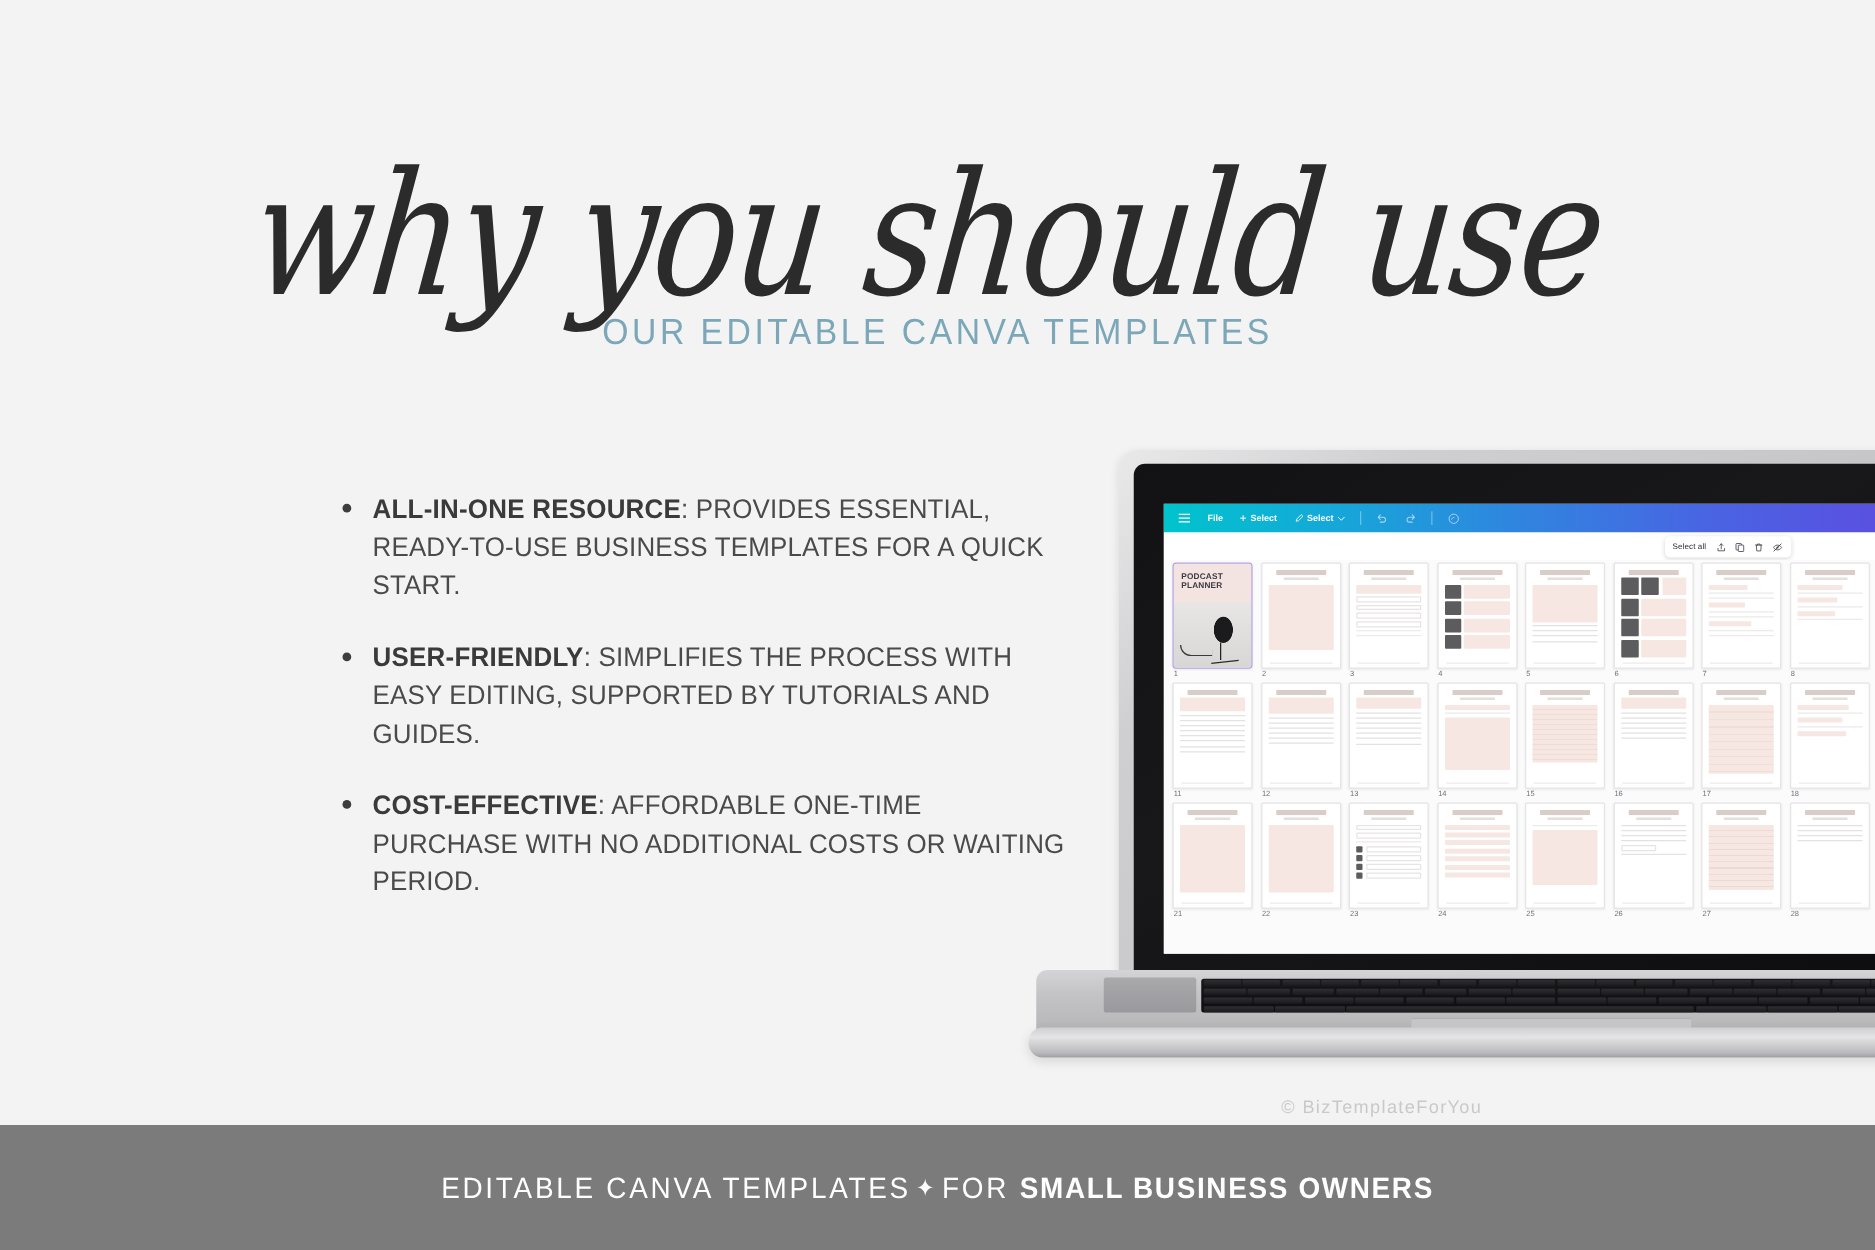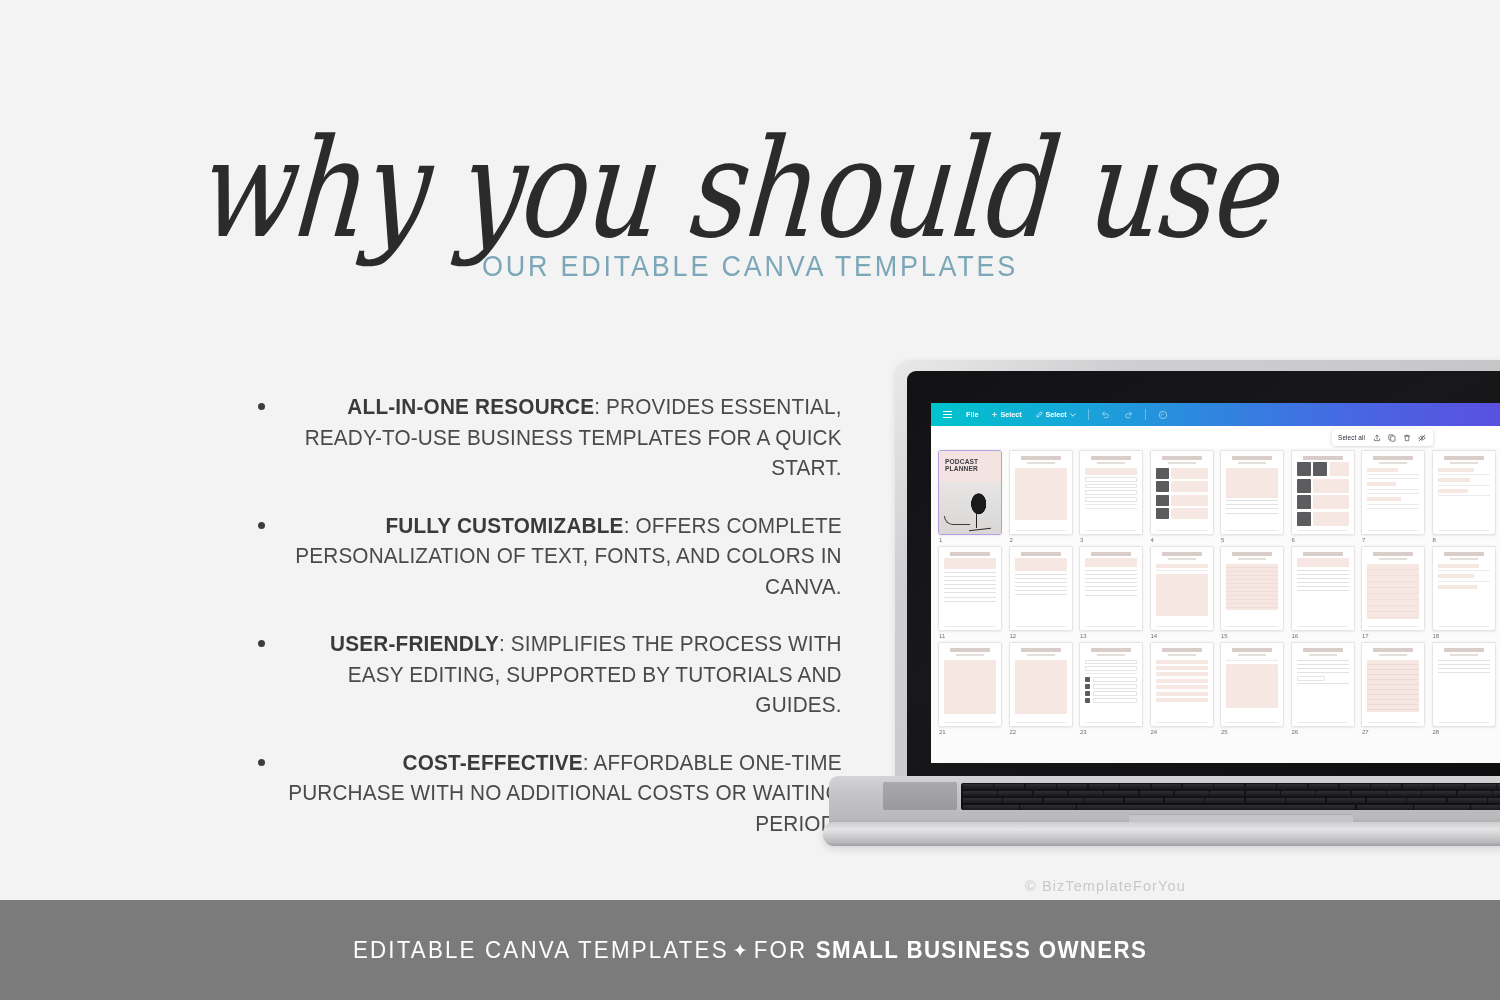--- a/index.html
+++ b/index.html
@@ -49,24 +49,23 @@
     font-weight: 400;
     font-size: 29px;
     letter-spacing: 3.0px;
     color: #7ba7b8;
     transform: scaleX(0.93);
   }
 
   
   .bullets {
     position: absolute;
-    left: 252px;
+    left: 268px;
     top: 392px;
     width: 610px;
-    text-align: right;
   }
 
   .bullet-row {
     position: relative;
     padding-left: 30px;
     margin-bottom: 27px;
   }
 
   .bullet-dot {
     position: absolute;
@@ -449,24 +448,20 @@
 </div>
 
 <div class="bullets">
 
   <div class="bullet-row">
     <span class="bullet-dot"></span>
     <div class="bullet-text"><b>ALL-IN-ONE RESOURCE</b><span>: PROVIDES ESSENTIAL, READY-TO-USE BUSINESS TEMPLATES FOR A QUICK START.</span></div>
   </div>
 
 
-  <div class="bullet-row">
-    <span class="bullet-dot"></span>
-    <div class="bullet-text"><b>FULLY CUSTOMIZABLE</b><span>: OFFERS COMPLETE PERSONALIZATION OF TEXT, FONTS, AND COLORS IN CANVA.</span></div>
-  </div>
 
   <div class="bullet-row">
     <span class="bullet-dot"></span>
     <div class="bullet-text"><b>USER-FRIENDLY</b><span>: SIMPLIFIES THE PROCESS WITH EASY EDITING, SUPPORTED BY TUTORIALS AND GUIDES.</span></div>
   </div>
 
   <div class="bullet-row">
     <span class="bullet-dot"></span>
     <div class="bullet-text"><b>COST-EFFECTIVE</b><span>: AFFORDABLE ONE-TIME PURCHASE WITH NO ADDITIONAL COSTS OR WAITING PERIOD.</span></div>
   </div>

